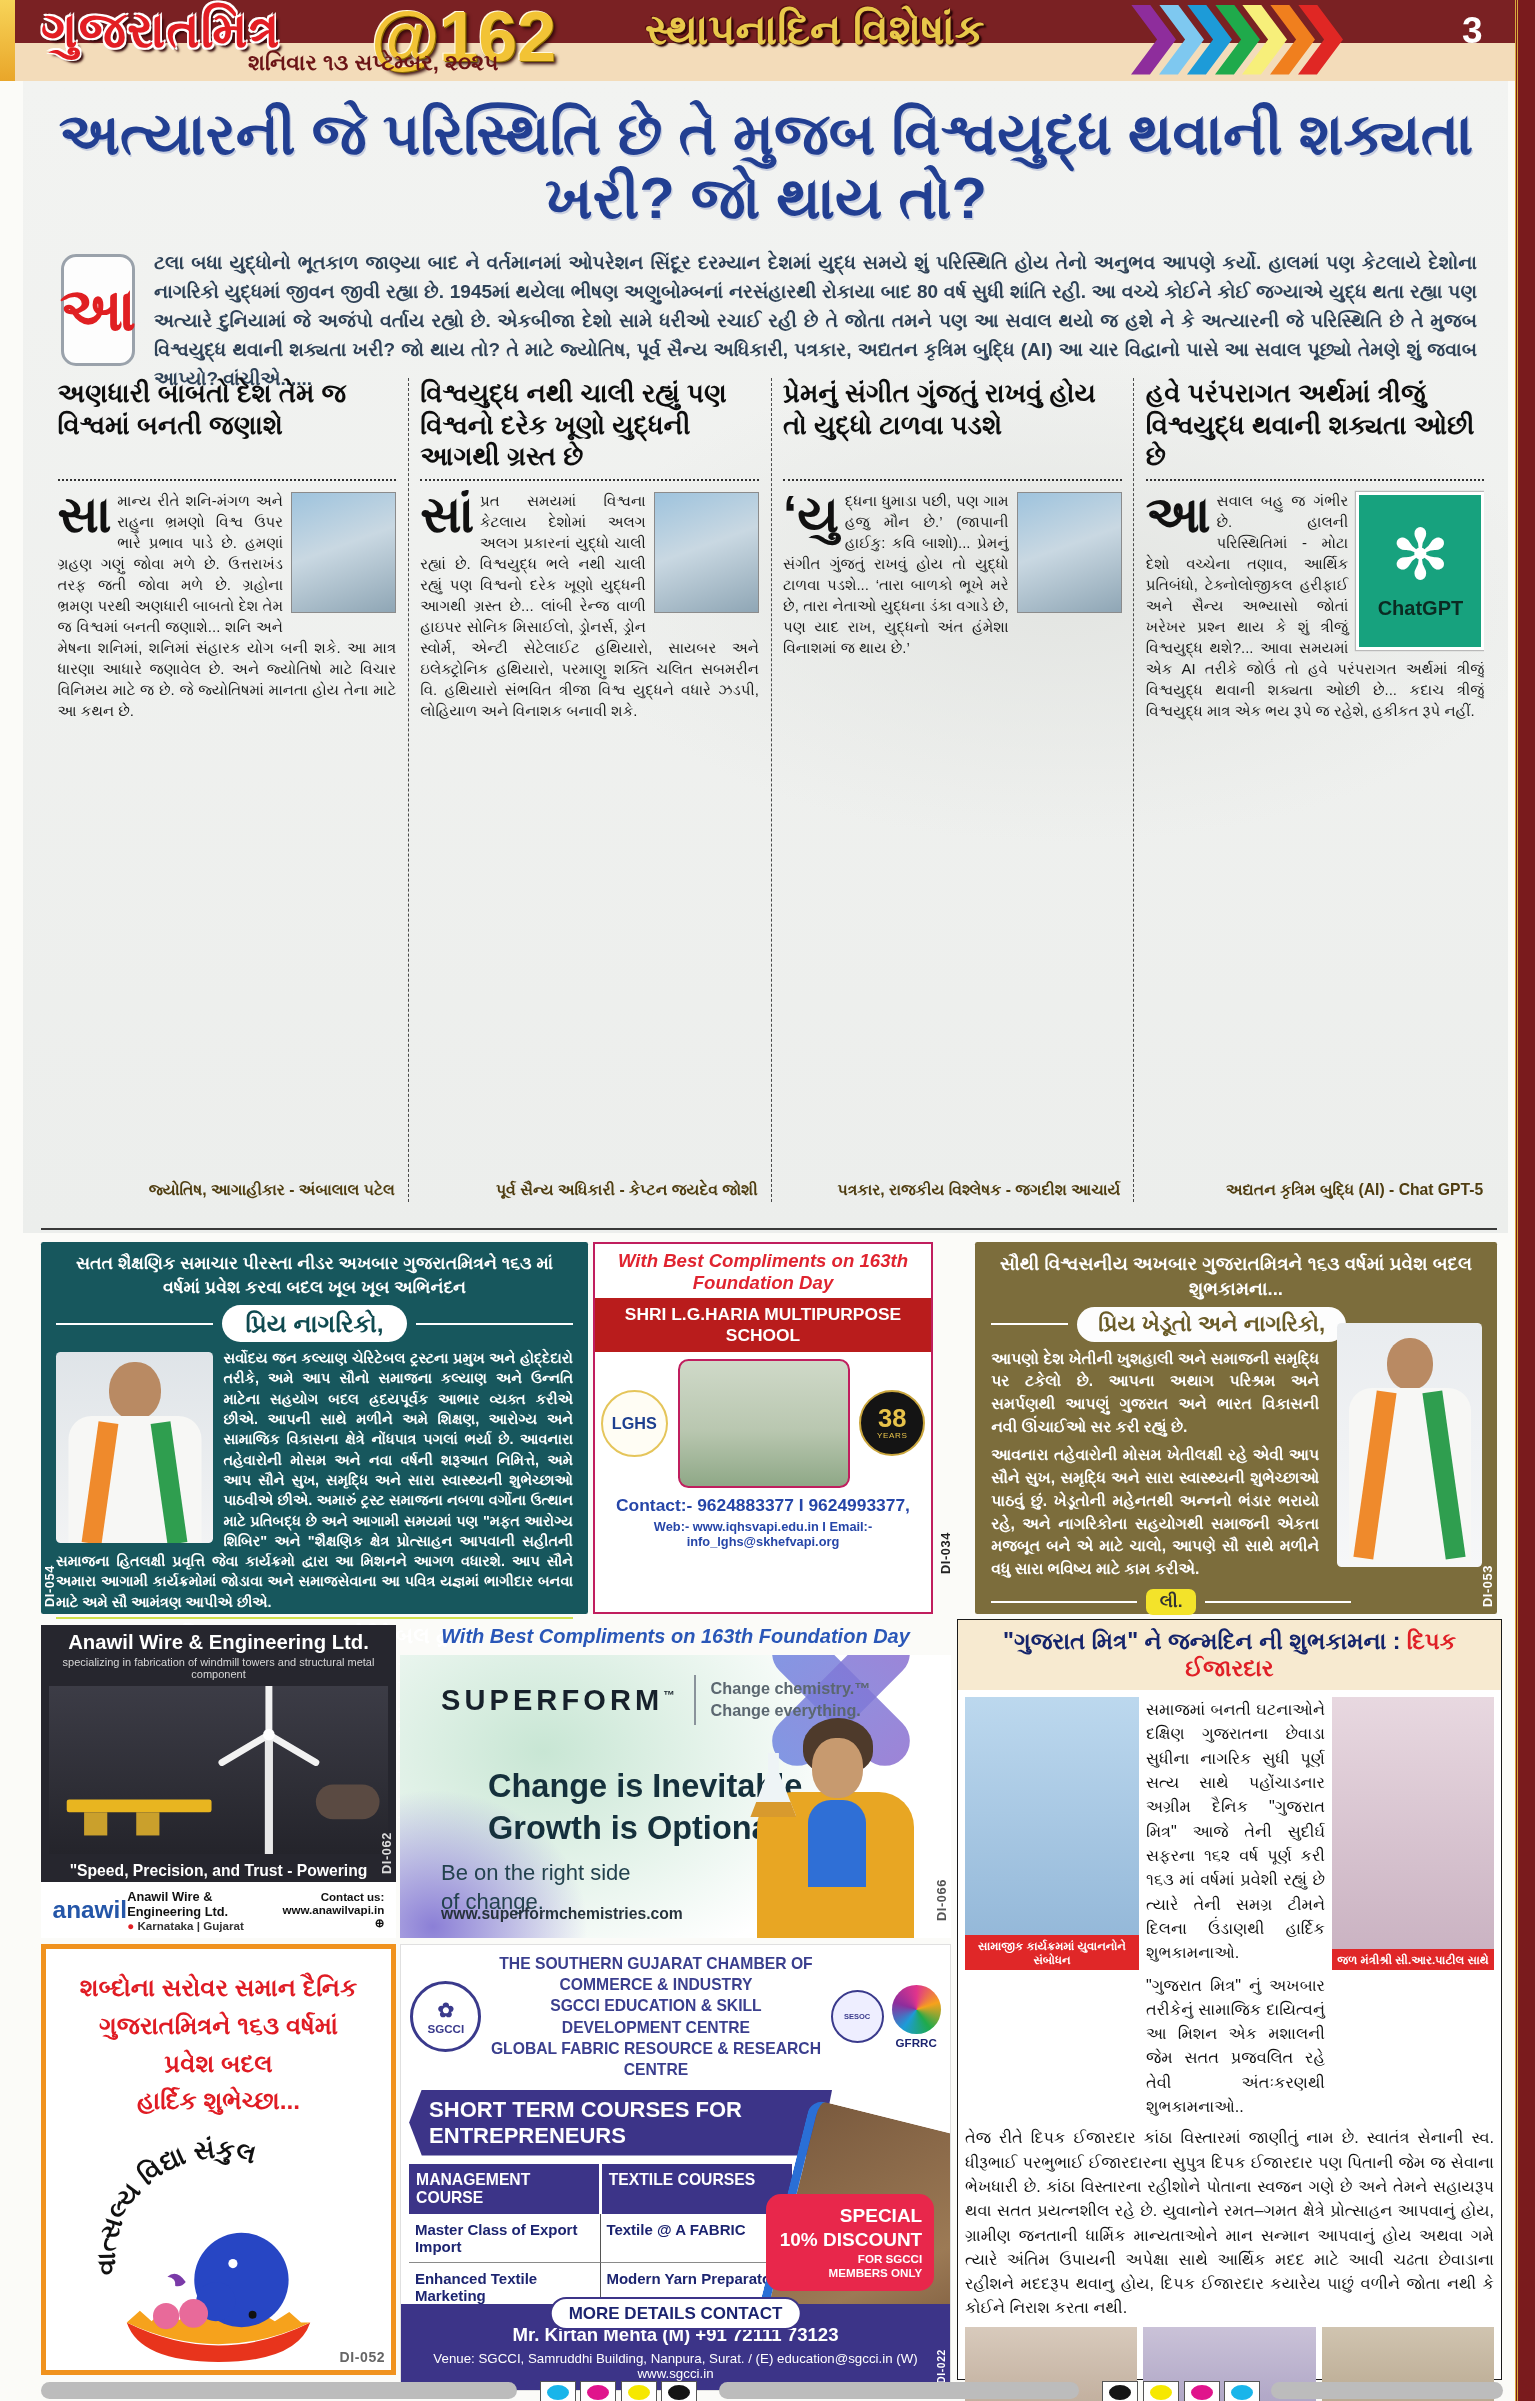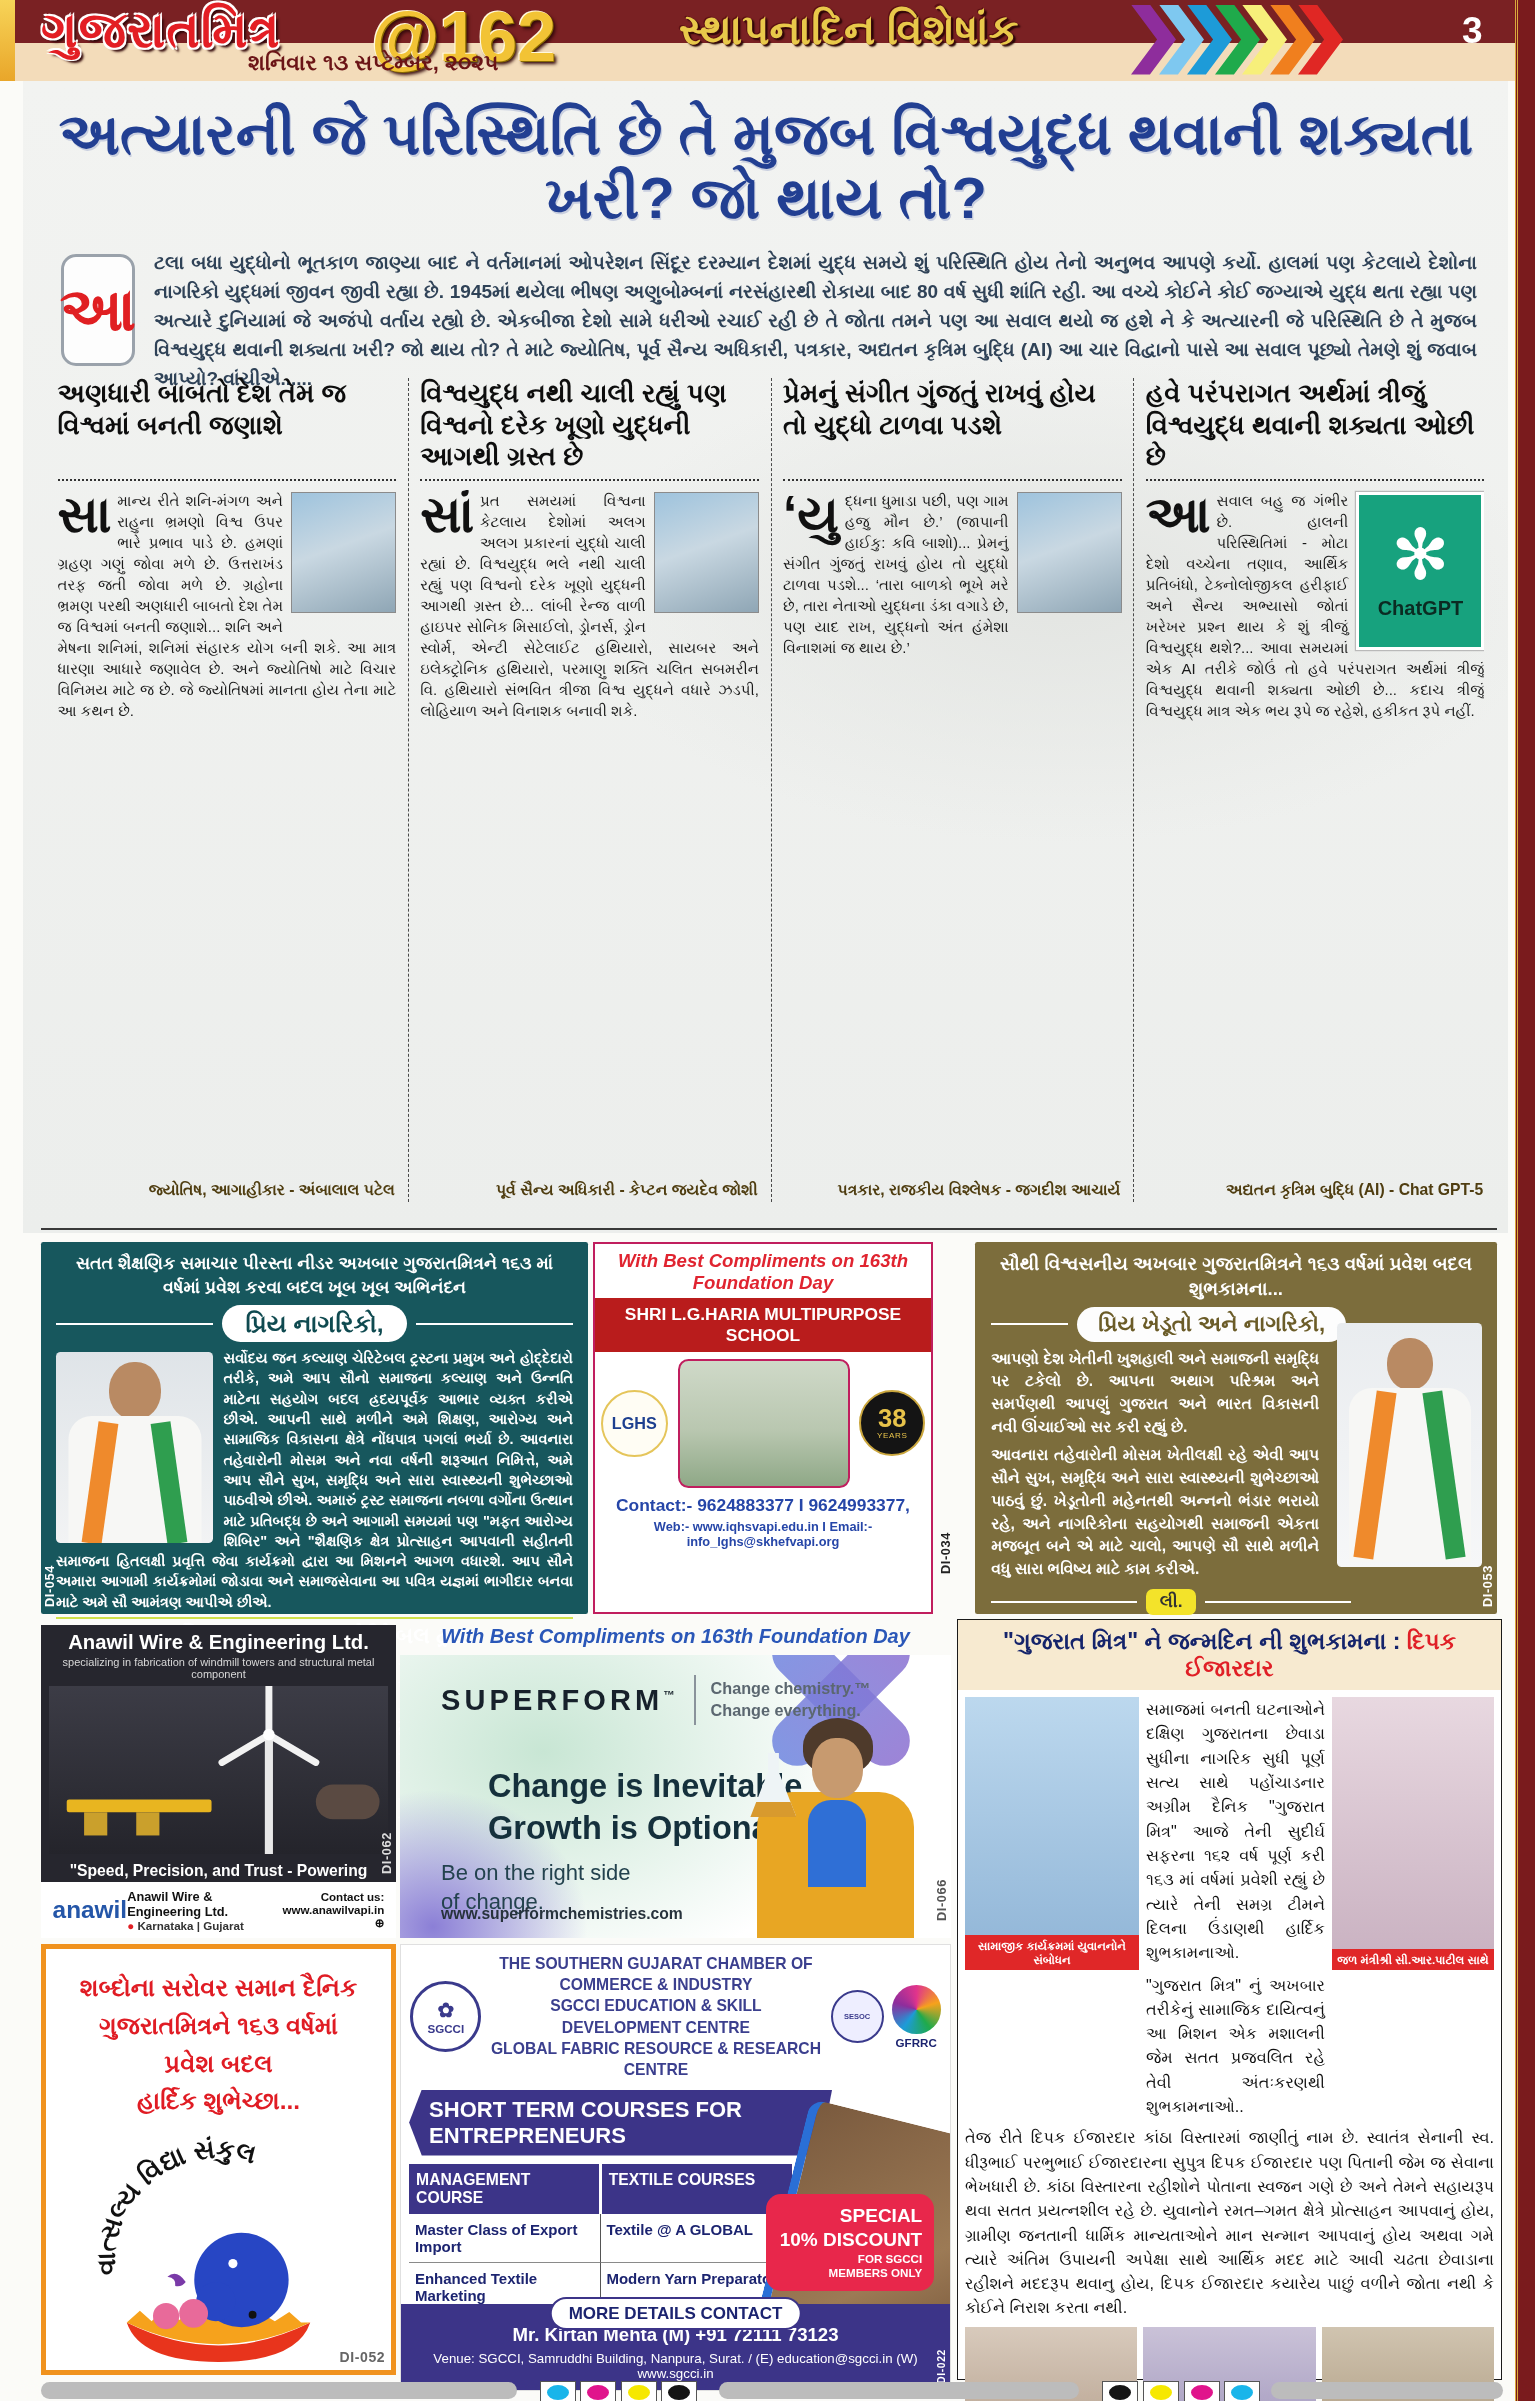--- a/index.html
+++ b/index.html
@@ -7,21 +7,21 @@
         font-family:"Liberation Sans",sans-serif;overflow:hidden;}
   .abs{position:absolute;}
   
   .mast-top{left:0;top:0;width:1535px;height:43px;background:#7a2123;}
   .mast-date{left:0;top:43px;width:1535px;height:38px;background:#f3dcba;}
   .gold-edge{left:0;top:0;width:15px;height:81px;background:linear-gradient(#f7d458,#e9a62a);}
   .brand{left:41px;top:1.2px;font-size:50px;font-weight:800;color:#e31e24;letter-spacing:1.2px;
          text-shadow:-1.7px -1.7px 0 #fff,1.7px -1.7px 0 #fff,-1.7px 1.7px 0 #fff,1.7px 1.7px 0 #fff,3.5px 3.5px 2.3px #32080a;}
   .at162{left:371px;top:-3.5px;font-size:70px;font-weight:800;color:#f2c335;
          text-shadow:-1.2px -1.2px 0 #fff8dc,1.2px 1.2px 0 #8a6b00,2.9px 2.9px 3.5px #32080a;}
-  .edition{left:679px;top:5.8px;font-size:42px;font-weight:800;color:#e8c84a;
+  .edition{left:645px;top:5.8px;font-size:42px;font-weight:800;color:#e8c84a;
          text-shadow:-1.2px -1.2px 0 #5c1113,1.2px 1.2px 0 #3c0a0b,2.3px 2.3px 1.7px #200404;}
   .dateline{left:248px;top:50px;font-size:22px;font-weight:700;color:#6b1416;}
   .chev{position:absolute;top:4.6px;width:45px;height:70px;
         clip-path:polygon(0 0,42% 0,100% 50%,42% 100%,0 100%,58% 50%);}
   .pageno{left:1462px;top:10.4px;font-size:37px;font-weight:700;color:#ffffff;}
   .right-band{left:1515px;top:0;width:20px;height:2401px;background:#7a1b1d;
         border-left:3.5px double #d8a93c;}
   
   .story-bg{left:23px;top:81px;width:1485px;height:1152px;
         background:radial-gradient(696px 348px at 70% 45%,#e3e5e2 0%,rgba(227,229,226,0) 70%),
@@ -512,21 +512,21 @@
       </div>
     </div>
     <div class="sg-banner">SHORT TERM COURSES FOR ENTREPRENEURS</div>
     <div class="sg-grid">
       <div class="sg-th">
         <div>MANAGEMENT COURSE</div>
         <div>TEXTILE COURSES</div>
       </div>
       <div class="sg-tr">
           <div>Master Class of Export Import</div>
-          <div>Textile @ A GLOBAL</div>
+          <div>Textile @ A FABRIC</div>
         </div>
       <div class="sg-tr">
           <div>Enhanced Textile Marketing</div>
           <div>Modern Yarn Preparatory</div>
         </div>
       <div class="sg-tr">
           <div>Stock Market Trading Course</div>
           <div>Fabric Identification</div>
         </div>
       <div class="sg-tr">

